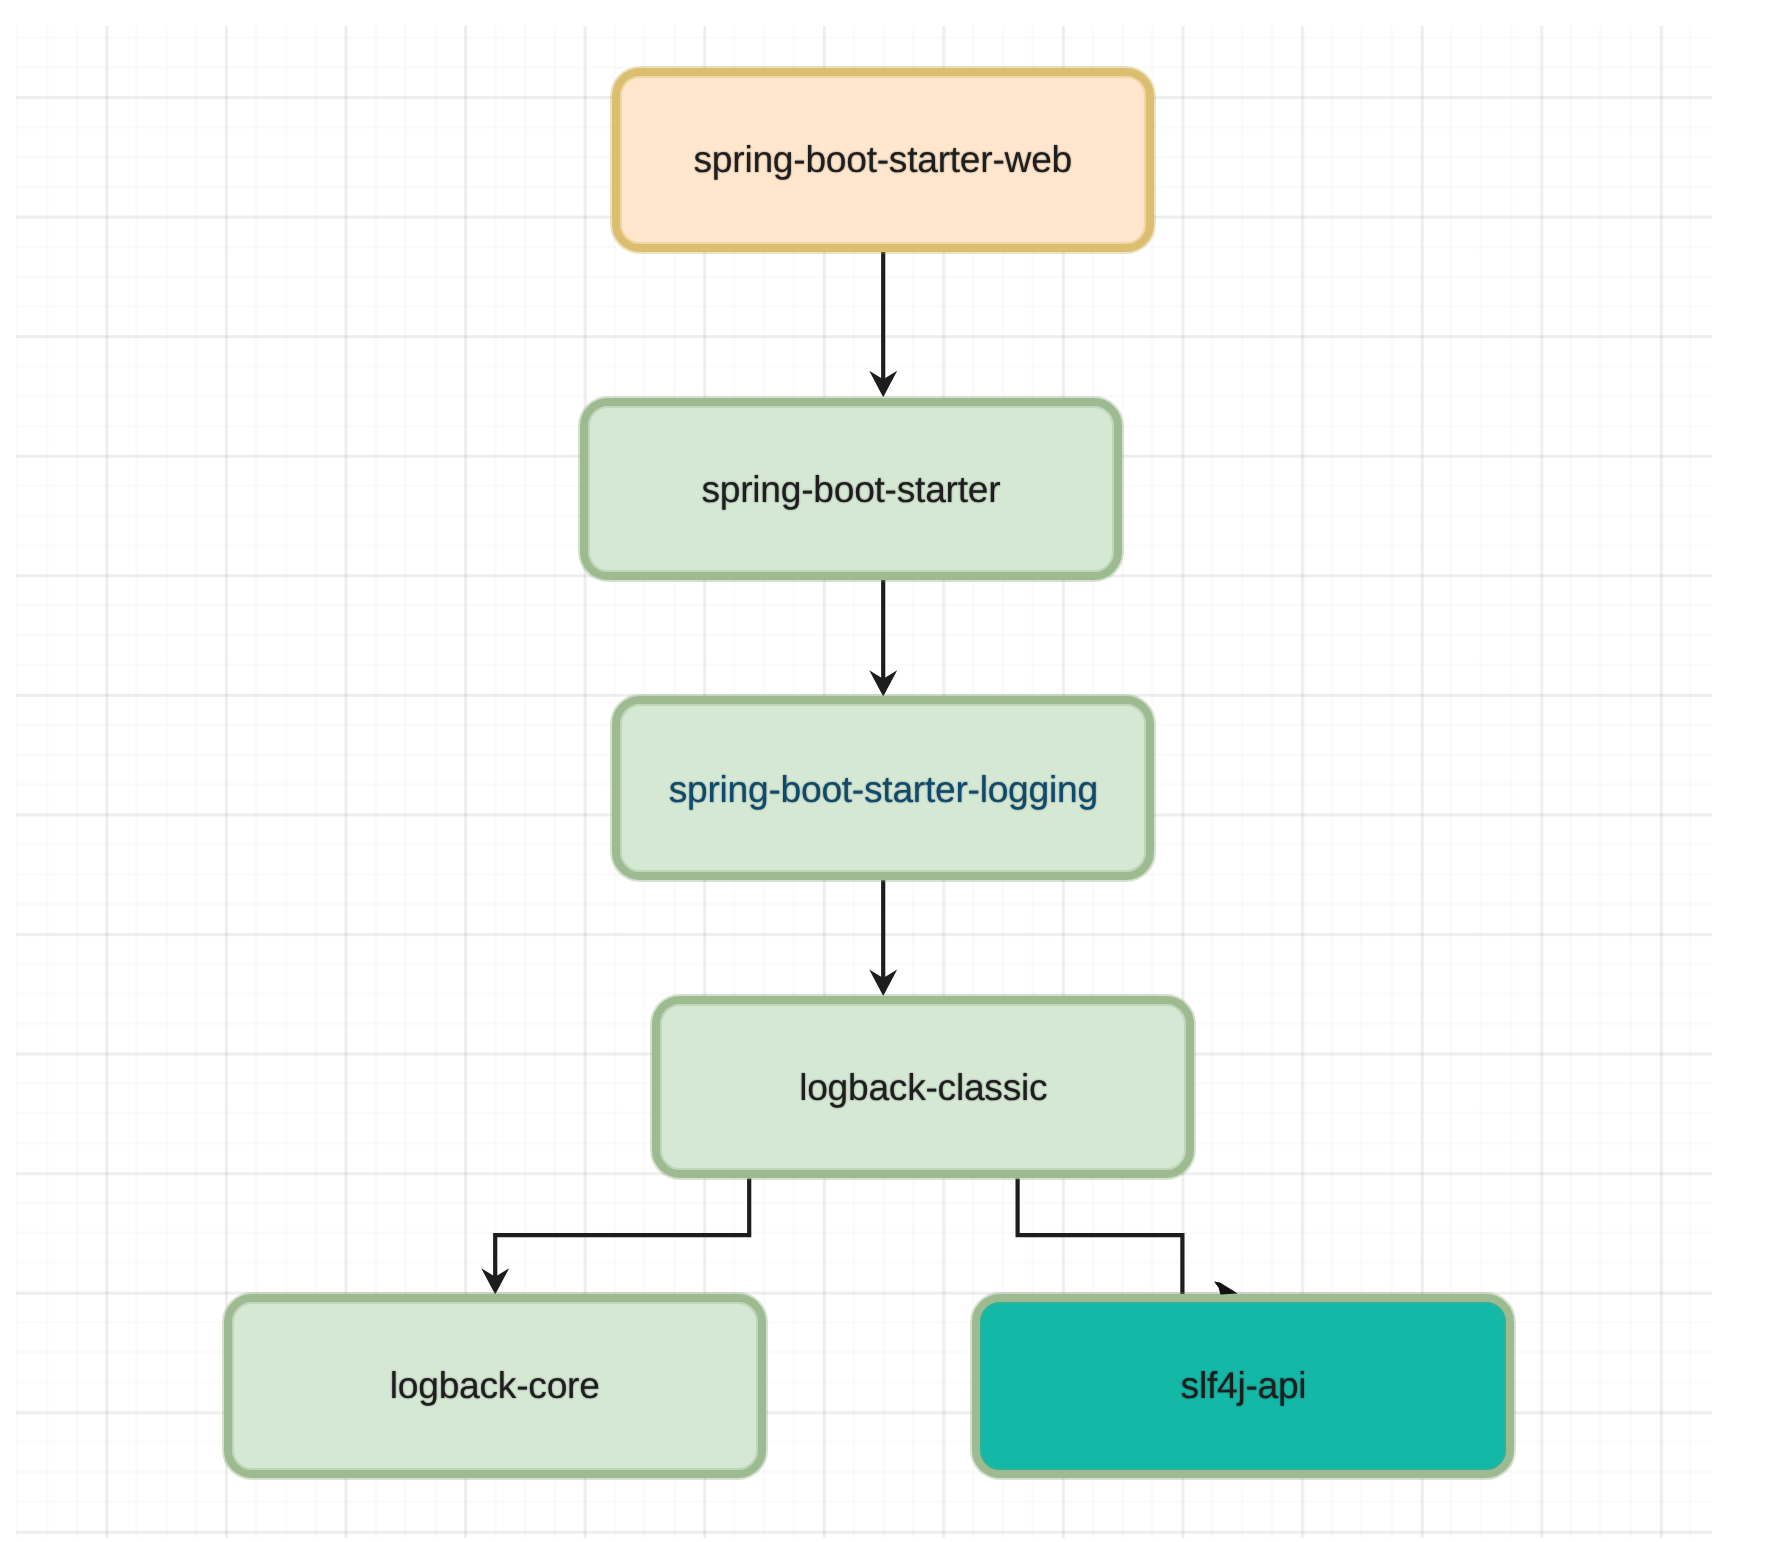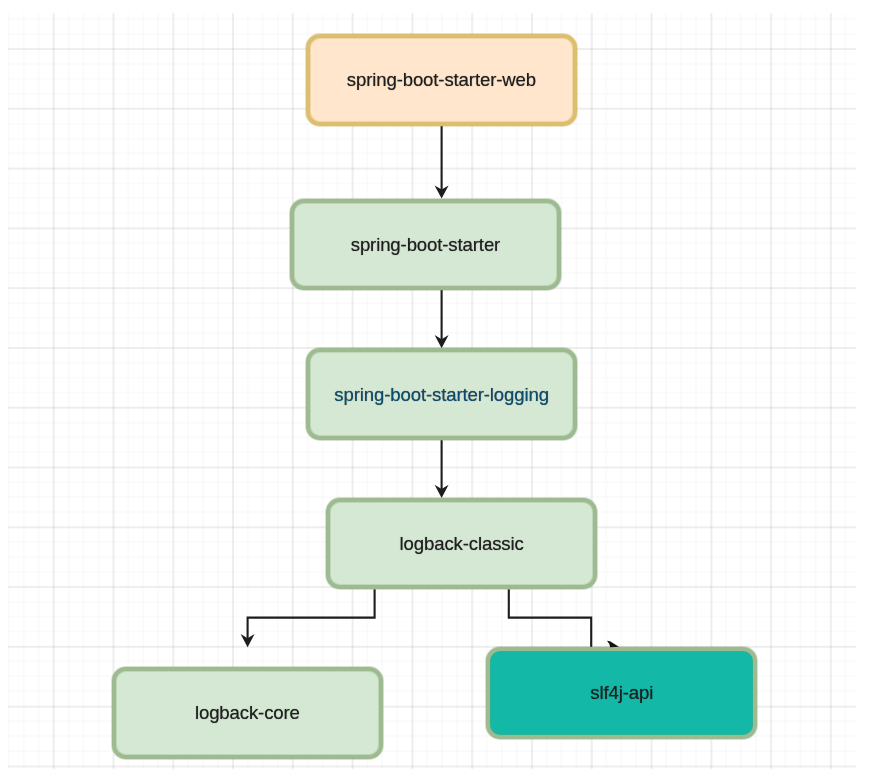--- a/index.html
+++ b/index.html
@@ -75,21 +75,21 @@
       </div>
       <div class="node" style="left: 290px; top: 198.6px; width: 270.9px; height: 91.2px; background: rgb(213, 232, 212); border-color: rgb(157, 186, 144); box-shadow: rgba(120, 158, 100, 0.3) 0px 0px 0px 1px, rgba(120, 158, 100, 0.24) 0px 0px 0px 1px inset;">
         <span class="lbl" style="font-size: 18.6px; color: rgb(30, 30, 30);">spring-boot-starter</span>
       </div>
       <div class="node" style="left: 306.2px; top: 348.3px; width: 270.9px; height: 91.8px; background: rgb(213, 232, 212); border-color: rgb(157, 186, 144); box-shadow: rgba(120, 158, 100, 0.3) 0px 0px 0px 1px, rgba(120, 158, 100, 0.24) 0px 0px 0px 1px inset;">
         <span class="lbl" style="font-size: 18.6px; color: #0c4a6e;">spring-boot-starter-logging</span>
       </div>
       <div class="node" style="left: 306.2px; top: 498px; width: 270.9px; height: 91.2px; background: rgb(213, 232, 212); border-color: rgb(157, 186, 144); box-shadow: rgba(120, 158, 100, 0.3) 0px 0px 0px 1px, rgba(120, 158, 100, 0.24) 0px 0px 0px 1px inset; margin-left: 20px;">
         <span class="lbl" style="font-size: 18.6px; color: rgb(30, 30, 30);">logback-classic</span>
       </div>
-      <div class="node" style="left: 112.2px; top: 647.3px; width: 270.4px; height: 91.4px; background: rgb(213, 232, 212); border-color: rgb(157, 186, 144); box-shadow: rgba(120, 158, 100, 0.3) 0px 0px 0px 1px, rgba(120, 158, 100, 0.24) 0px 0px 0px 1px inset; margin-top: 20px;">
+      <div class="node" style="left: 112.2px; top: 647.3px; width: 270.4px; height: 91.4px; background: rgb(213, 232, 212); border-color: rgb(157, 186, 144); box-shadow: rgba(120, 158, 100, 0.3) 0px 0px 0px 1px, rgba(120, 158, 100, 0.24) 0px 0px 0px 1px inset;">
         <span class="lbl" style="font-size: 18.6px; color: rgb(30, 30, 30);">logback-core</span>
       </div>
       <div class="node" style="left: 486.3px; top: 647.3px; width: 270.9px; height: 91.4px; background: #14b8a6; border-color: rgb(157, 186, 144); box-shadow: rgba(120, 158, 100, 0.3) 0px 0px 0px 1px, rgba(120, 158, 100, 0.24) 0px 0px 0px 1px inset;">
         <span class="lbl" style="font-size: 18.6px; color: rgb(30, 30, 30);">slf4j-api</span>
       </div>
     </div>
 
     <svg class="layer" viewBox="0 0 883 771">
       <path id="cursorg" d="M 0 0 L 3.0 0.4 L 11.9 6.0 L 3.2 6.5 L 2.3 3.1 Z" transform="translate(607,640.8)" fill="#121212"></path>
     </svg>

